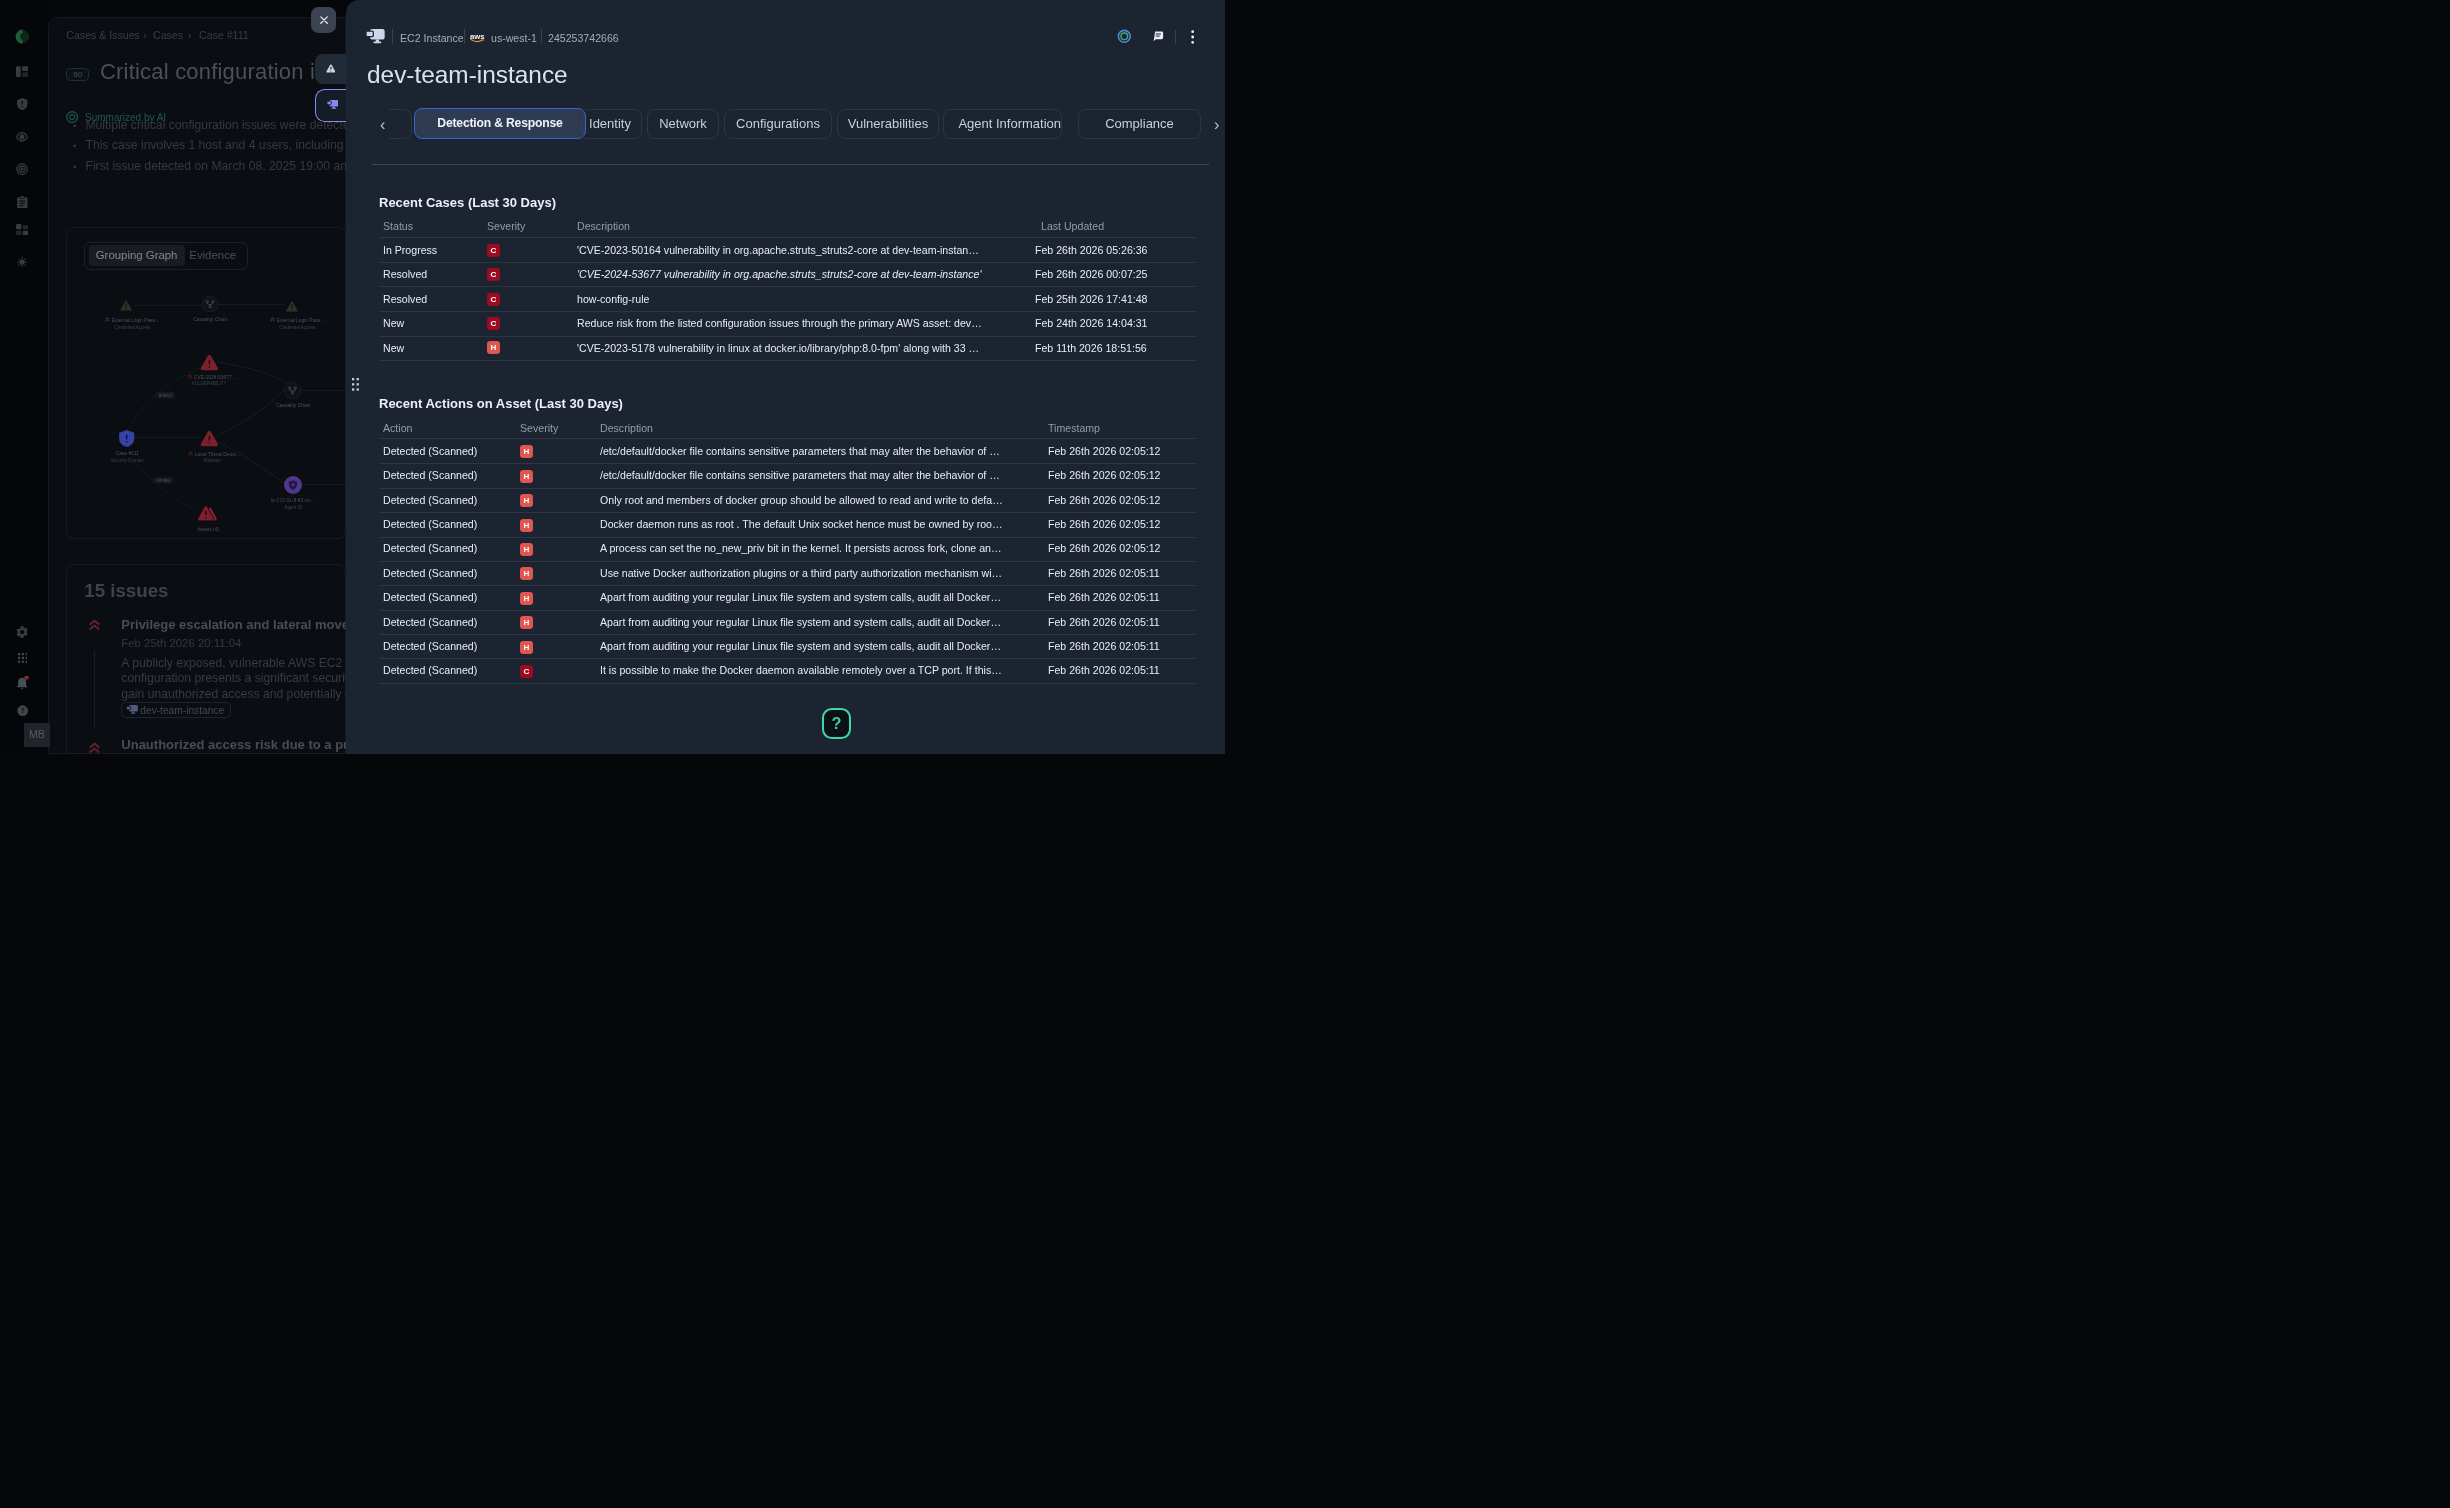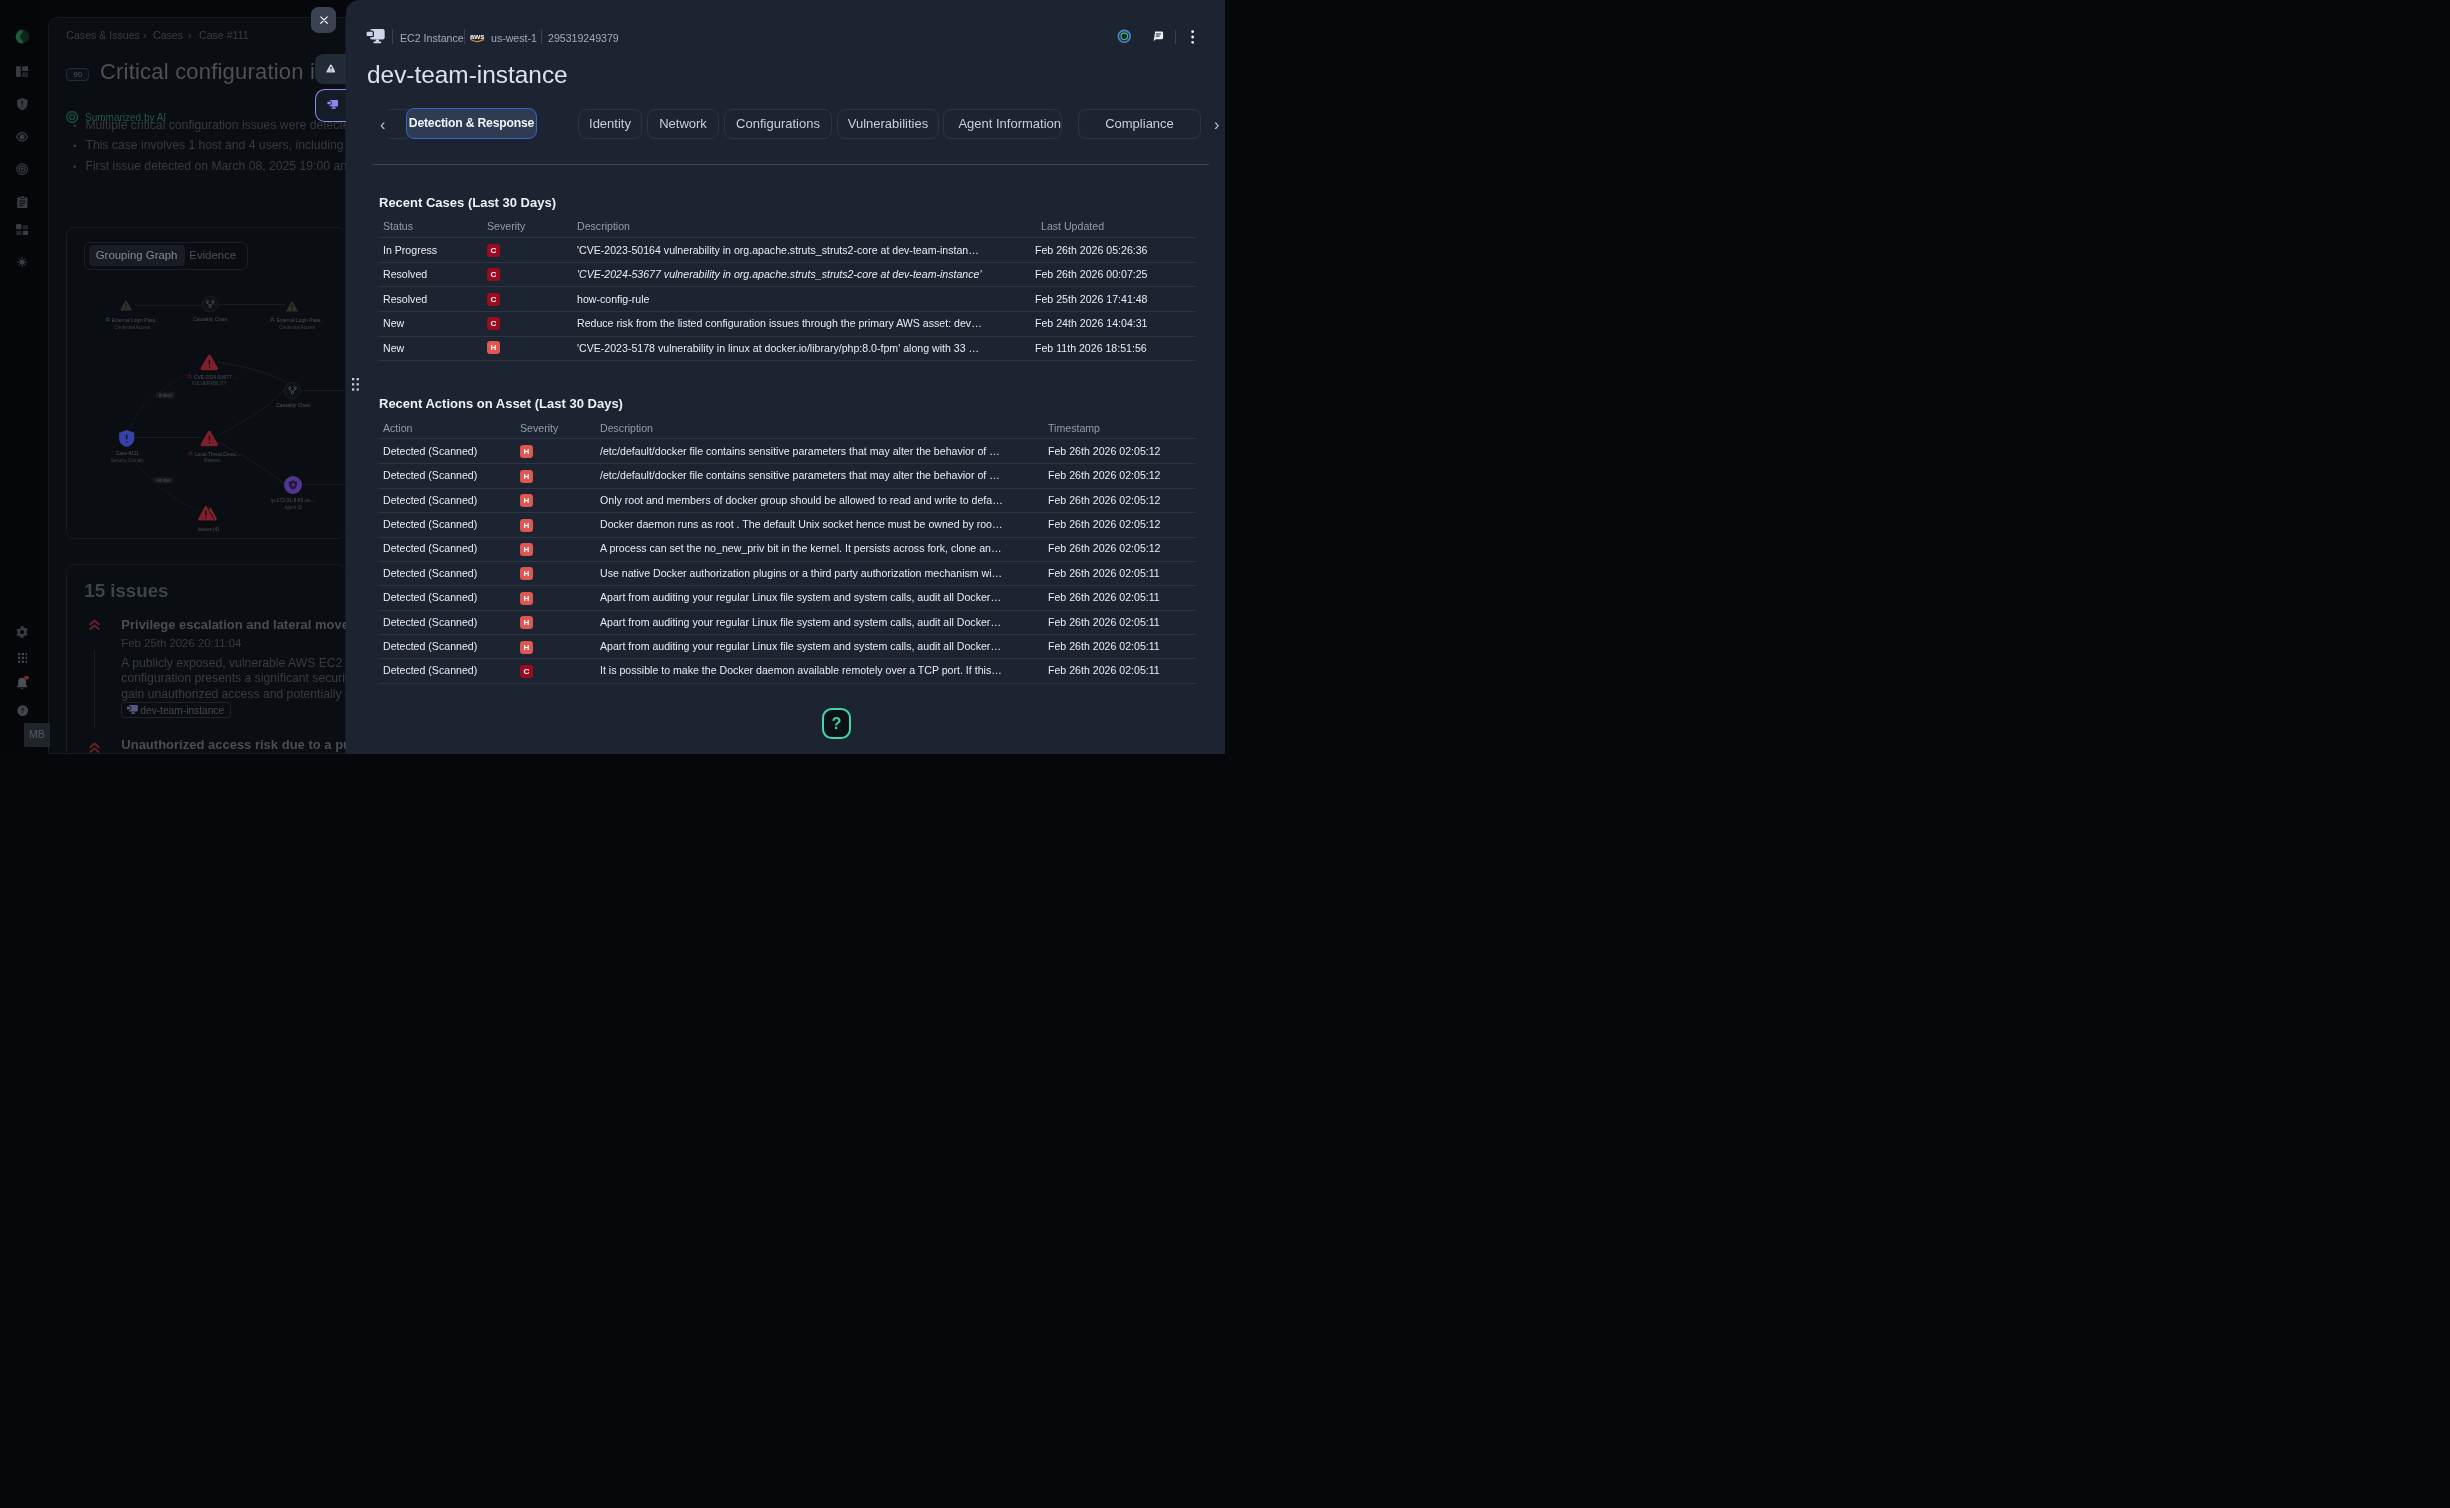--- a/index.html
+++ b/index.html
@@ -321,21 +321,21 @@
       <div class="tbdiv" style="left:46px;"></div>
       <div class="tbtext" style="left:54px;">EC2 Instance</div>
       <div class="tbdiv" style="left:118px;"></div>
       <svg class="tbicon" style="left:124px; top:32px;" width="15.4" height="10.6" viewBox="0 0 19 13">
         <text x="0" y="8" font-size="9.5" font-weight="700" fill="#f2f5f8" font-family="Liberation Sans">aws</text>
         <path d="M1 9.3 Q 8.5 14.2 15.7 9.6" stroke="#e88c1e" stroke-width="1.5" fill="none" stroke-linecap="round"></path>
         <path d="M15.5 9.9 l2 -1.3 l-0.7 2.4 z" fill="#e88c1e"></path>
       </svg>
       <div class="tbtext" style="left:145px;">us-west-1</div>
       <div class="tbdiv" style="left:195px;"></div>
-      <div class="tbtext" style="left:202px;">295319249379</div>
+      <div class="tbtext" style="left:202px;">245253742666</div>
 
       <svg class="abs" style="left:771px; top:29px;" width="14.6" height="14.6" viewBox="0 0 18 18">
         <circle cx="9" cy="9" r="7.3" fill="none" stroke="#4a8bd4" stroke-width="1.9"></circle>
         <circle cx="9" cy="9" r="4.1" fill="none" stroke="#44a97f" stroke-width="1.7"></circle>
       </svg>
       <svg class="abs" style="left:807px; top:31px;" width="10.6" height="10.6" viewBox="0 0 13 13">
         <path d="M2.6 0.5 h8 a1.8 1.8 0 0 1 1.8 1.8 v6 a1.8 1.8 0 0 1 -1.8 1.8 h-7.2 l-2.6 2.4 z" fill="#eceff4"></path>
         <rect x="3.4" y="3" width="6.4" height="1.25" fill="#1b2432"></rect>
         <rect x="3.4" y="5.6" width="4.8" height="1.25" fill="#1b2432"></rect>
       </svg>
@@ -343,21 +343,21 @@
       <svg class="abs" style="left:845px; top:30px;" width="3.3" height="14" viewBox="0 0 4 17">
         <circle cx="2" cy="2" r="1.7" fill="#f0f3f7"></circle>
           <circle cx="2" cy="8.5" r="1.7" fill="#f0f3f7"></circle>
           <circle cx="2" cy="15" r="1.7" fill="#f0f3f7"></circle>
       </svg>
     </div>
     <div id="dtitle">dev-team-instance</div>
     <div id="tabs">
       <div class="chev" style="left:34px; top:115px;">‹</div>
       <div class="abs" style="left:43px; top:109px; width:23px; height:30px; border:0.8px solid #2c3542; border-left:none; border-radius:0 8.1px 8.1px 0;"></div>
-      <div class="tab active" style="left:60px; width:131px;">Detection &amp; Response</div>
+      <div class="tab active" style="left:68px; width:172px;">Detection &amp; Response</div>
       <div class="tab" style="left:232px; width:64px;">Identity</div>
       <div class="tab" style="left:301px; width:72px;">Network</div>
       <div class="tab" style="left:378px; width:108px;">Configurations</div>
       <div class="tab" style="left:491px; width:102px;">Vulnerabilities</div>
       <div class="tab" style="left:597px; width:119px;text-align:right;">Agent Information</div>
       <div class="tab" style="left:732px; width:123px;">Compliance</div>
       <div class="chev" style="left:868px; top:115px;">›</div>
     </div>
     <div id="tabsep"></div>
     <div id="tbl1">

